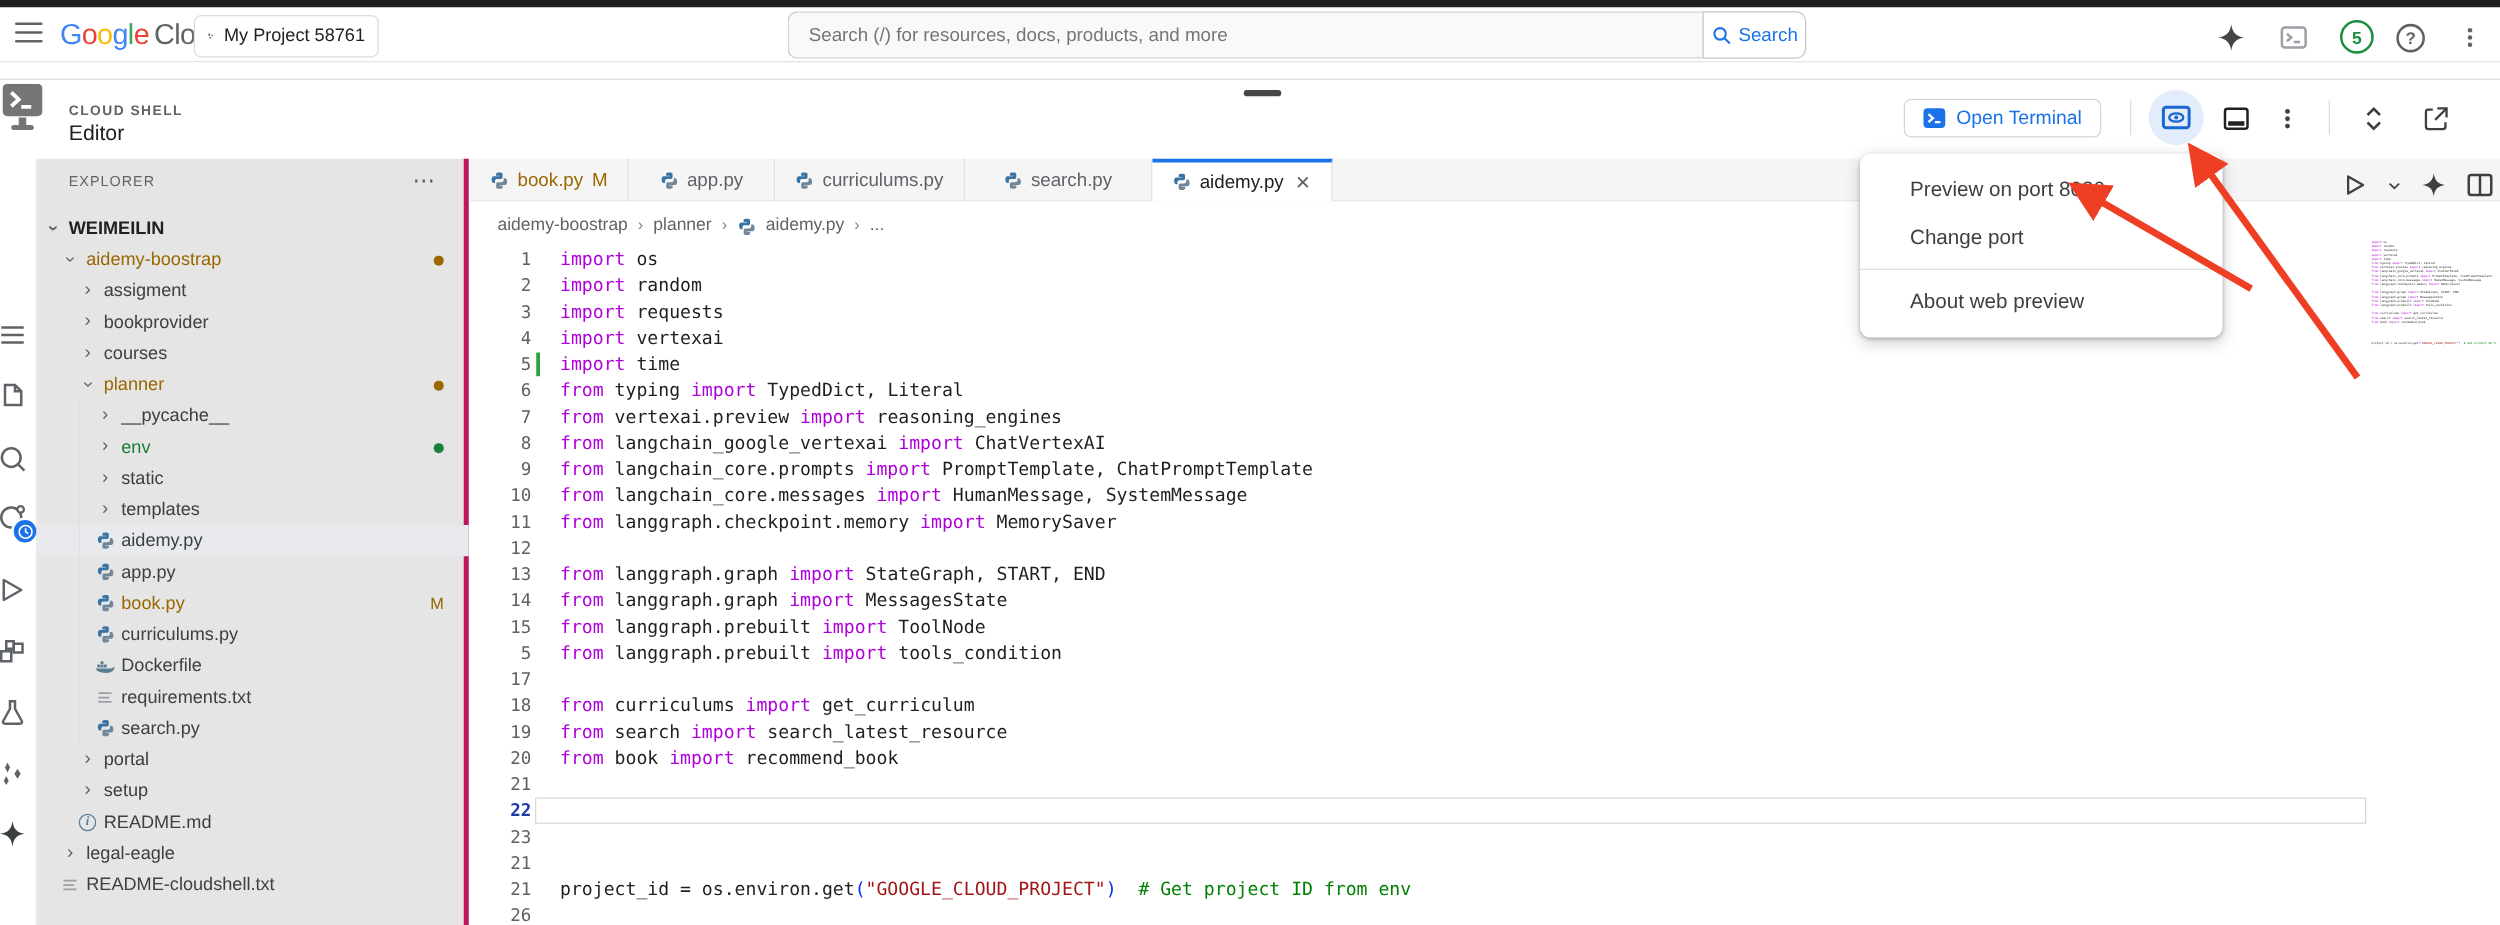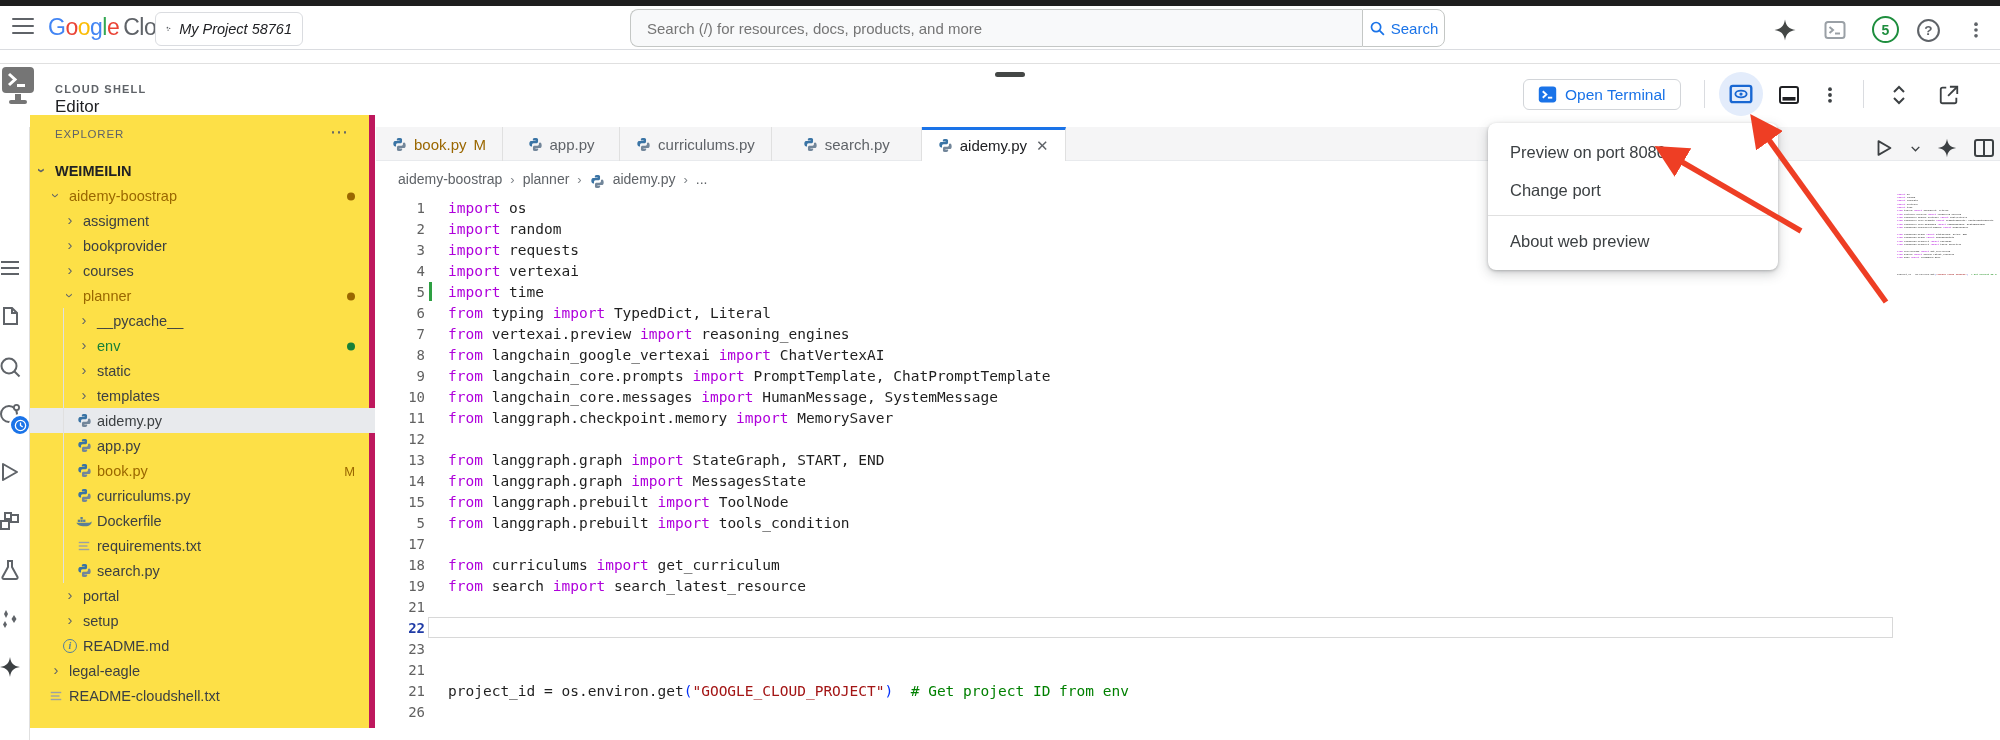--- a/index.html
+++ b/index.html
@@ -15,21 +15,21 @@
   #gcp-header { left:0; top:6px; width:2000px; height:44px; background:#fff;
     border-bottom:1px solid #dadce0; }
   #hamburger { left:12px; top:12px; width:22px; height:16px; display:flex;
     flex-direction:column; justify-content:space-between; cursor:pointer; }
   #hamburger span { display:block; height:2.4px; background:#5f6368; border-radius:2px; }
   #gcloud-logo { left:48px; top:8px; font-size:23px; letter-spacing:-0.5px; }
   #gcloud-logo .cloud { color:#5f6368; margin-left:4px; }
   #project-btn { left:155px; top:6px; width:148px; height:34px; border:1px solid #dadce0;
     border-radius:6px; background:#fff; display:flex; align-items:center; gap:8px;
     padding:0 10px; cursor:pointer; }
-  #project-btn .plabel { font-size:14.5px; color:#202124; white-space:nowrap;font-style:italic; }
+  #project-btn .plabel { font-size:14.5px; color:#202124; white-space:nowrap; }
   #search-wrap { left:630px; top:3px; width:815px; height:38px; display:flex; }
   #search-input { width:732px; height:38px; background:#f8f9fa; border:1px solid #c4c7c5;
     border-right:none; border-radius:8px 0 0 8px; padding:0 16px; font-size:15px;
     color:#5f6368; font-family:"Liberation Sans",sans-serif; }
   #search-btn { width:83px; height:38px; border:1px solid #c4c7c5; border-radius:0 8px 8px 0;
     background:#fff; color:#1a73e8; font-size:15px; display:flex; align-items:center;
     justify-content:center; gap:5px; cursor:pointer; }
   .hdr-icon { top:10px; width:28px; height:28px; display:flex; align-items:center;
     justify-content:center; cursor:pointer; }
   #usage-circle { border:2px solid #1e8e3e; border-radius:50%; width:27px; height:27px;
@@ -52,22 +52,22 @@
   #webpreview-btn { left:1719px; top:22px; width:44px; height:44px; border-radius:50%;
     background:#e3ecfb; display:flex; align-items:center; justify-content:center; cursor:pointer; }
   #activity-bar { left:0; top:127px; width:30px; height:613px; background:#fff;
     border-right:1px solid #e0e0e0; overflow:hidden; }
   .act-icon { position:absolute; left:-2px; width:24px; height:24px; color:#5f6368; }
   #clock-badge { position:absolute; left:9px; top:287px; width:22px; height:22px;
     border-radius:50%; background:#1a73e8; border:2px solid #fff; display:flex;
     align-items:center; justify-content:center; }
 
   
-  #explorer { left:30px; top:115px; width:345px; height:613px; background:#fde047;
-    border-right:6px solid #be185d; }
+  #explorer { left:30px; top:127px; width:345px; height:613px; background:#e5e5e5;
+    border-right:4px solid #be185d; }
   #explorer-header { position:absolute; left:25px; top:13px; font-size:11.5px;
     letter-spacing:0.8px; color:#5f6368; }
   #explorer-more { position:absolute; left:300px; top:6px; font-size:18px; color:#5f6368;
     letter-spacing:2px; cursor:pointer; }
   #tree { position:absolute; left:0; top:43px; width:345px; }
   .tree-row { position:relative; height:25px; display:flex; align-items:center;
     font-size:14.5px; color:#3c4043; cursor:pointer; }
   .tree-row.selected { background:#e8eaed; }
   .tree-row .glyph { width:16px; display:flex; justify-content:center; align-items:center;
     margin-right:5px; flex:none; }
@@ -118,21 +118,21 @@
   #editor-actions { position:absolute; right:4px; top:9px; display:flex; gap:14px;
     align-items:center; }
   #minimap { position:absolute; left:1521px; top:65px; width:100px; height:540px; overflow:hidden; }
   #minimap-inner { transform:scale(0.16); transform-origin:0 0; width:4000px; }
   #minimap-inner .code-line{height:21px}
 
   
   #preview-menu { left:1488px; top:123px; width:290px; background:#fff; border-radius:8px;
     box-shadow:0 1px 3px rgba(60,64,67,.3), 0 4px 12px rgba(60,64,67,.25); z-index:50;
     padding:10px 0 10px 0; }
-  .menu-item { height:38px; display:flex; align-items:center; padding-left:22px;
+  .menu-item { height:38px; display:flex; align-items:center; padding-left:40px;
     font-size:16.5px; color:#3c4043; cursor:pointer; }
   .menu-sep { height:1px; background:#e0e0e0; margin:6px 0; }
 
   
   #arrows { left:0; top:0; width:2000px; height:740px; z-index:90; pointer-events:none; }
   svg { display:block; }
 </style>
 </head>
 <body>
 
@@ -637,20 +637,24 @@
         </div>
         <div class="code-line">
           <span class="gutter">18</span>
           <span class="codetext"><span class="tk-kw">from</span><span class="tk-pl"> curriculums </span><span class="tk-kw">import</span><span class="tk-pl"> get_curriculum</span></span>
         </div>
         <div class="code-line">
           <span class="gutter">19</span>
           <span class="codetext"><span class="tk-kw">from</span><span class="tk-pl"> search </span><span class="tk-kw">import</span><span class="tk-pl"> search_latest_resource</span></span>
         </div>
         <div class="code-line">
+          <span class="gutter">20</span>
+          <span class="codetext"><span class="tk-kw">from</span><span class="tk-pl"> book </span><span class="tk-kw">import</span><span class="tk-pl"> recommend_book</span></span>
+        </div>
+        <div class="code-line">
           <span class="gutter">21</span>
           <span class="codetext"></span>
         </div>
         <div class="code-line current">
           <div class="curbox"></div>
           <span class="gutter">22</span>
           <span class="codetext"></span>
         </div>
         <div class="code-line">
           <span class="gutter">23</span>

